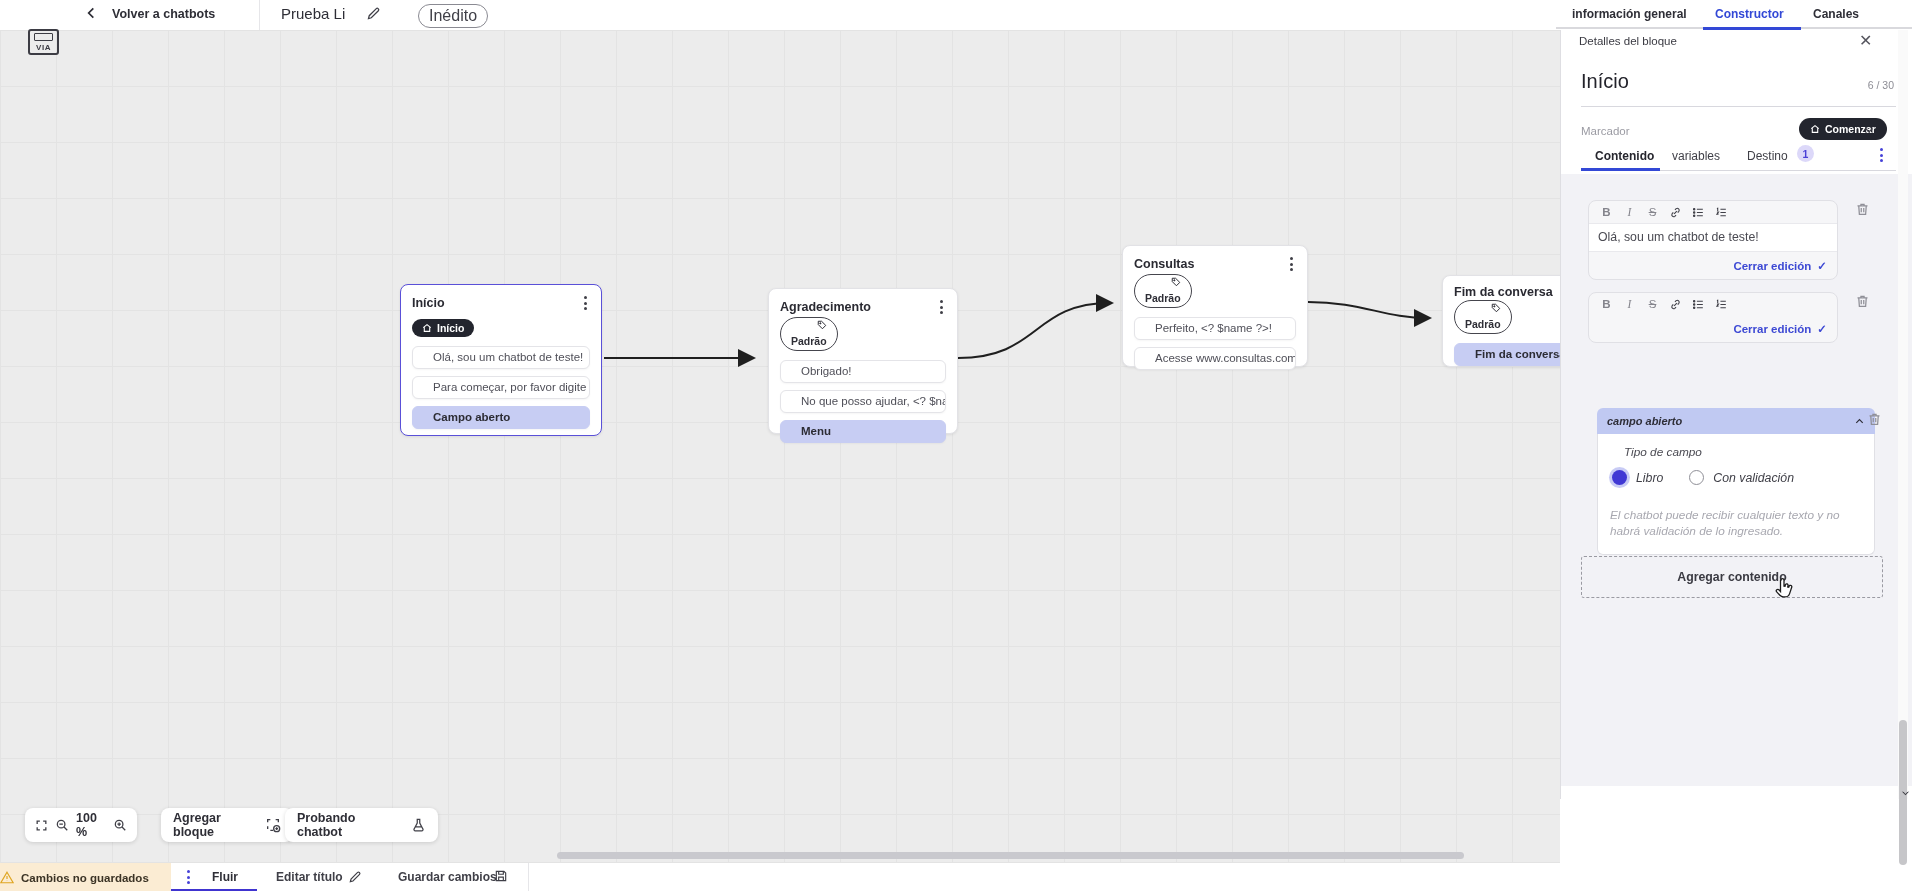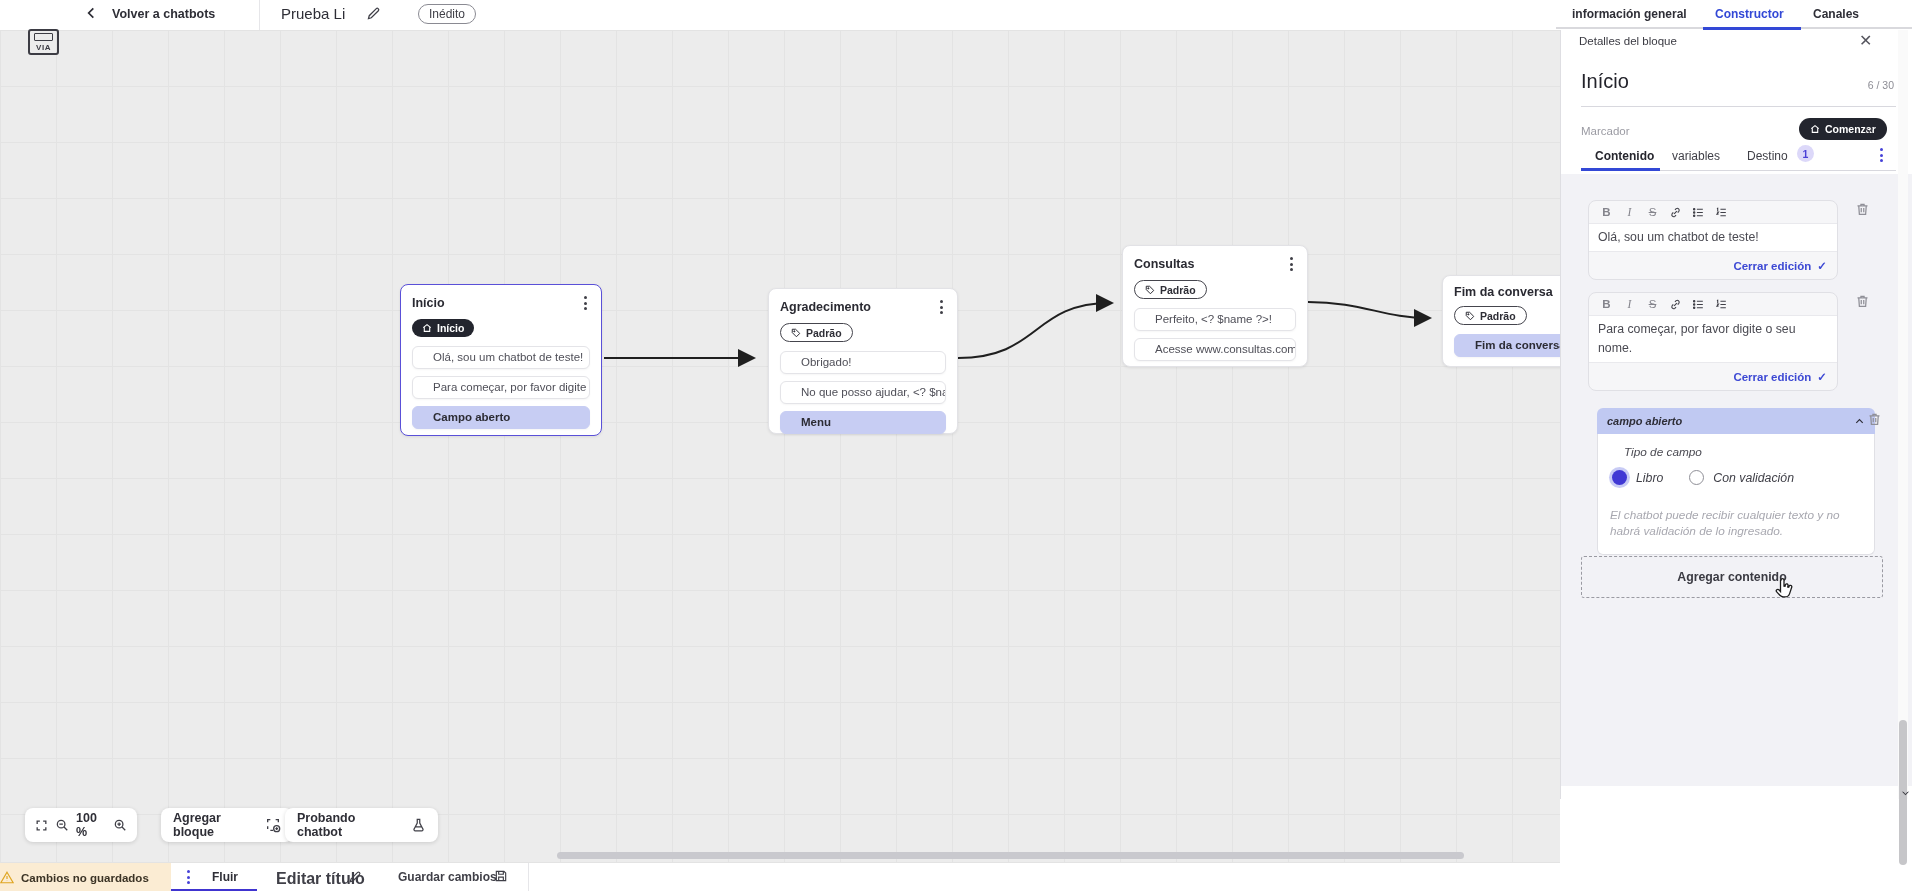--- a/index.html
+++ b/index.html
@@ -12,21 +12,21 @@
   .logo { position:absolute; left:28px; top:2px; width:31px; height:26px; border:2px solid #3c3c44; border-radius:3px;
           display:flex; align-items:flex-end; justify-content:center;margin-top:27px; }
   .logo .logo-top { position:absolute; top:2px; left:4px; right:4px; height:8px; border:1.5px solid #3c3c44; border-radius:1px; }
   .logo .logo-txt { font-size:8px; font-weight:700; color:#3c3c44; letter-spacing:.5px; line-height:11px; }
   .back-btn { position:absolute; left:84px; top:5px; width:18px; height:18px; color:#2e2e36; }
   .hdr-back-label { position:absolute; left:112px; top:7px; font-size:12.5px; font-weight:700; color:#2e2e36; }
   .hdr-divider { position:absolute; left:259px; top:0; width:1px; height:30px; background:#e6e6e9; }
   .hdr-title { position:absolute; left:281px; top:5px; font-size:15px; color:#2e2e36; }
   .hdr-pencil { position:absolute; left:366px; top:6px; width:16px; height:16px; color:#55555e; }
   .hdr-status { position:absolute; left:418px; top:4px; border:1px solid #8a8a92; border-radius:999px;
-                padding:2px 10px; font-size:12px; color:#3f3f47; background:#fff; }
+                padding:2px 10px; font-size:16px; color:#3f3f47; background:#fff; }
   .hdr-tab { position:absolute; top:7px; font-size:12px; color:#2e2e36; font-weight:600; }
   .tab-info { left:1572px; }
   .tab-constructor { left:1715px; color:#3348d6; }
   .tab-canales { left:1813px; }
   .hdr-tabline { position:absolute; left:1556px; top:27px; width:356px; height:2px; background:#d9d9dd; }
   .hdr-tabline-active { position:absolute; left:1703px; top:27px; width:98px; height:3px; background:#3348d6; }
 
   
   .canvas { position:absolute; top:30px; left:0; width:1560px; height:861px; background-color:#ececec;
             background-image: linear-gradient(#e3e3e3 1px, transparent 1px),
@@ -37,43 +37,43 @@
   .block { position:absolute; background:#fff; border:1px solid #e2e2e6; border-radius:8px;
            box-shadow:0 1px 3px rgba(0,0,0,.08); padding:9px 11px 6px; }
   .block.selected { border:1.6px solid #5a50d8; }
   .blk-head { display:flex; justify-content:space-between; align-items:center; }
   .blk-title { font-size:12.5px; font-weight:700; color:#2a2a32; }
   .kebab { display:flex; flex-direction:column; gap:2.5px; padding:2px 3px; }
   .kebab i { width:3px; height:3px; border-radius:50%; background:#3f3f47; }
   .kebab.blue i { background:#4642d8; }
   .badge-dark { display:inline-flex; align-items:center; gap:5px; margin-top:7px; background:#23252e; color:#fff;
                 border-radius:999px; padding:3px 10px; font-size:10.5px; font-weight:700; }
-  .badge-outline { display:inline-flex; align-items:center; gap:5px; margin-top:7px; border:1.3px solid #45454d;
-                   color:#2e2e36; border-radius:999px; padding:2.5px 10px; font-size:10.5px; font-weight:600; background:#fff; }
+  .badge-outline { display:inline-flex; align-items:flex-end; gap:5px; border:1.3px solid #45454d;
+                   color:#2e2e36; border-radius:999px; padding:2.5px 10px; font-size:10.5px; font-weight:600; background:#fff;flex-direction:column; }
   .blk-items { margin-top:9px; }
   .blk-item { height:23px; line-height:21px; border:1px solid #e4e4e8; border-radius:6px; background:#fff;
               box-shadow:0 1px 2px rgba(0,0,0,.04); padding:0 20px; font-size:11.5px; color:#4f4f58;
               margin-bottom:7px; white-space:nowrap; overflow:hidden; }
   .blk-item.hl { background:#c7cdf3; border-color:#c7cdf3; color:#2c2c34; font-weight:700; }
 
   
   .cv-card { position:absolute; height:34px; background:#fff; border-radius:8px; box-shadow:0 1px 4px rgba(0,0,0,.14);
              display:flex; align-items:center; gap:9px; padding:0 12px; font-size:12.5px; font-weight:600; color:#2e2e36; }
   .icon { display:inline-flex; color:#3f3f47; }
   .hscroll-thumb { position:absolute; left:557px; top:822px; width:907px; height:7px; border-radius:4px; background:#c9c9ce; }
 
   
   .bottombar { position:absolute; left:0; top:862px; width:1560px; height:29px; background:#fff;
                border-top:1px solid #e3e3e3; z-index:15; }
   .bb-unsaved { position:absolute; left:0; top:0; width:171px; height:29px; background:#fbecd3;
                 display:flex; align-items:center; gap:7px; padding-left:0; font-size:11.5px; font-weight:700; color:#3b3325; }
   .bb-kebab { position:absolute; left:184px; top:5px; }
   .bb-flow { position:absolute; left:212px; top:7px; font-size:12px; font-weight:700; color:#2e2e36; }
   .bb-flow-underline { position:absolute; left:171px; top:26px; width:86px; height:3px; background:#4034d0; }
-  .bb-edit { position:absolute; left:276px; top:7px; font-size:16px; font-weight:600; color:#3f3f47; }
+  .bb-edit { position:absolute; left:276px; top:7px; font-size:12px; font-weight:600; color:#3f3f47; }
   .bb-edit-ic { position:absolute; left:348px; top:7px; width:14px; height:14px; color:#3f3f47; }
   .bb-save { position:absolute; left:398px; top:7px; font-size:12px; font-weight:600; color:#3f3f47; }
   .bb-save-ic { position:absolute; left:494px; top:6px; width:15px; height:15px; color:#3f3f47; }
   .bb-divider { position:absolute; left:528px; top:0; width:1px; height:29px; background:#e6e6e9; }
 
   
   .panel { position:absolute; left:1560px; top:30px; width:352px; height:769px; background:#fff;
            border-left:1px solid #dedee2; z-index:10; }
   .pn-head { position:absolute; left:18px; top:5px; font-size:11.5px; color:#3a3a42; }
   .pn-close { position:absolute; left:298px; top:1px; font-size:16px; color:#55555e; line-height:20px; }
@@ -433,21 +433,20 @@
                 <circle cx="4" cy="18" r="1.3" fill="currentColor"></circle>
                 <path d="M9 6h11M9 12h11M9 18h11"></path>
               </svg>
           </span>
           <span class="ed-tb-btn icon">
             <svg width="13" height="13" viewBox="0 0 24 24" fill="none" stroke="currentColor" stroke-width="2">
                 <path d="M10 6h10M10 12h10M10 18h10M3.5 4.5 5 4v5M3.5 11h3l-3 4h3"></path>
               </svg>
           </span>
         </div>
-        <div class="ed-text">Para começar, por favor digite o seu nome.</div>
         <div class="ed-footer">
           <span>Cerrar edición</span>
           <span>✓</span>
         </div>
       </div>
       <span class="trash icon" style="left:294px; top:119px;">
         <svg width="15" height="16" viewBox="0 0 24 24" fill="none" stroke="currentColor" stroke-width="2">
             <path d="M4 7h16M9.5 7V4.5h5V7M6 7l1 13.5h10L18 7M10 10.5v6.5M14 10.5v6.5"></path>
           </svg>
       </span>

